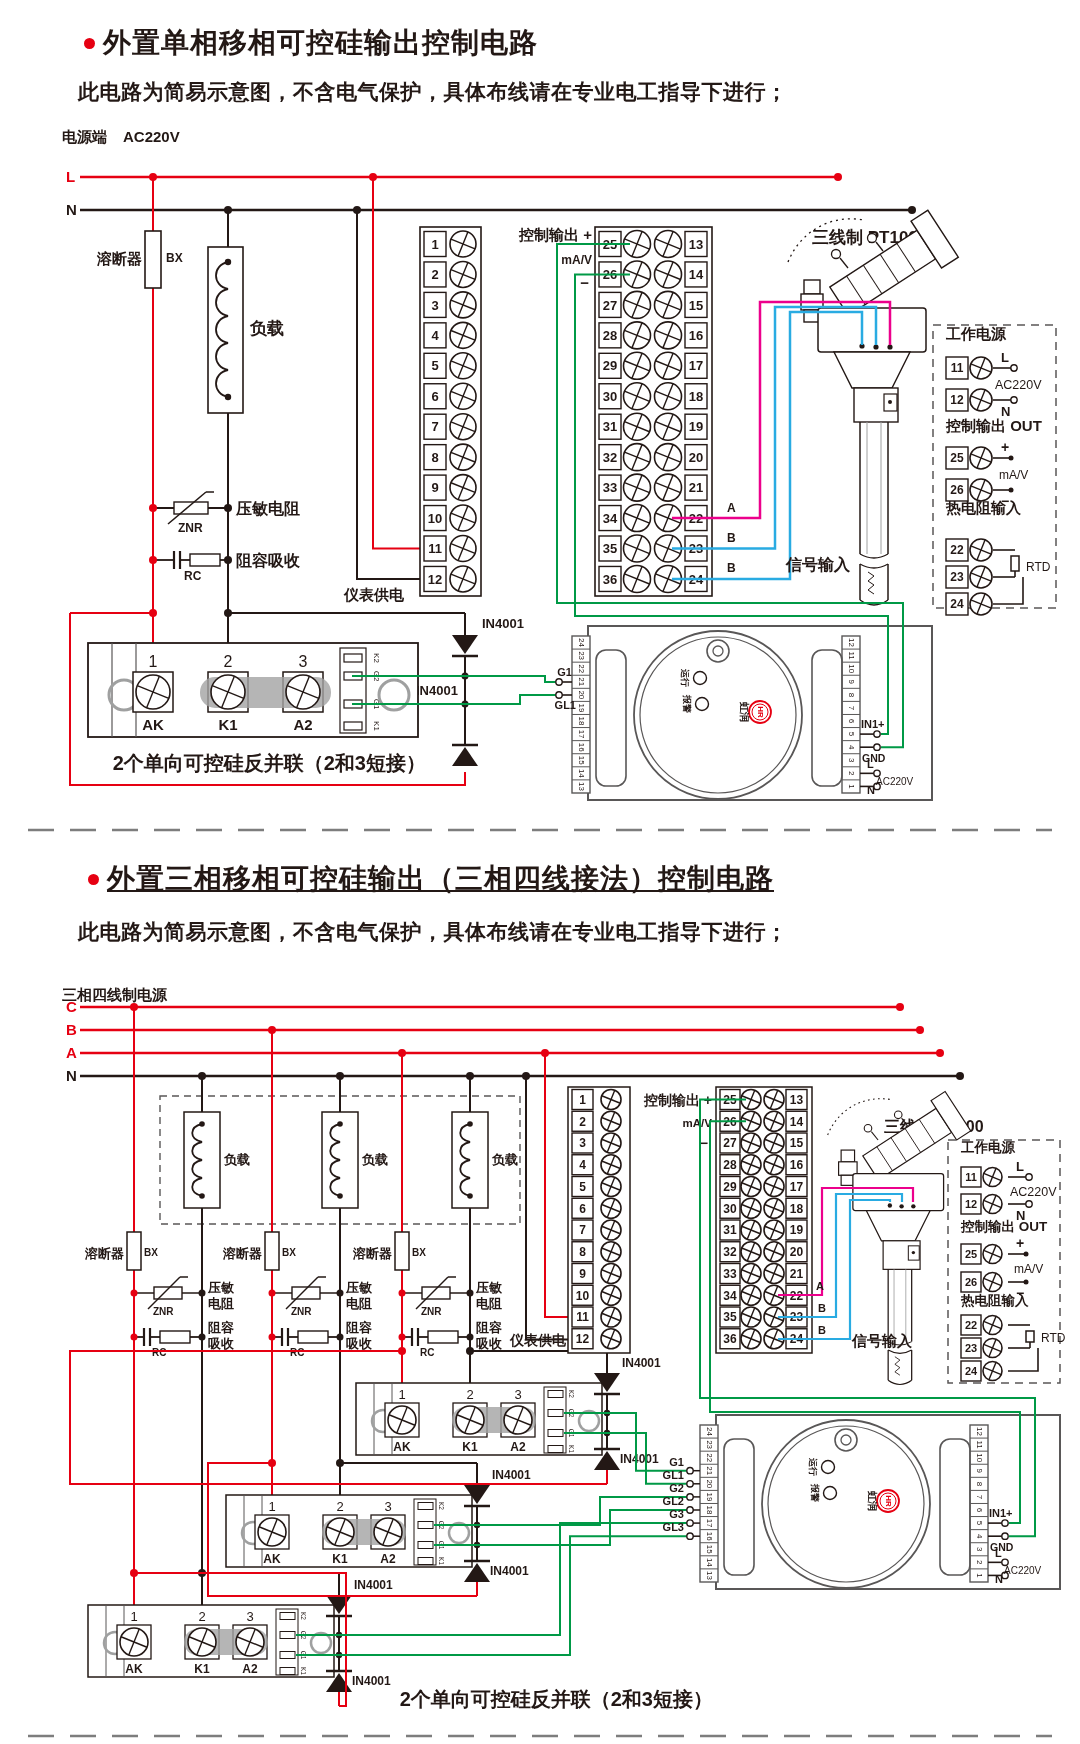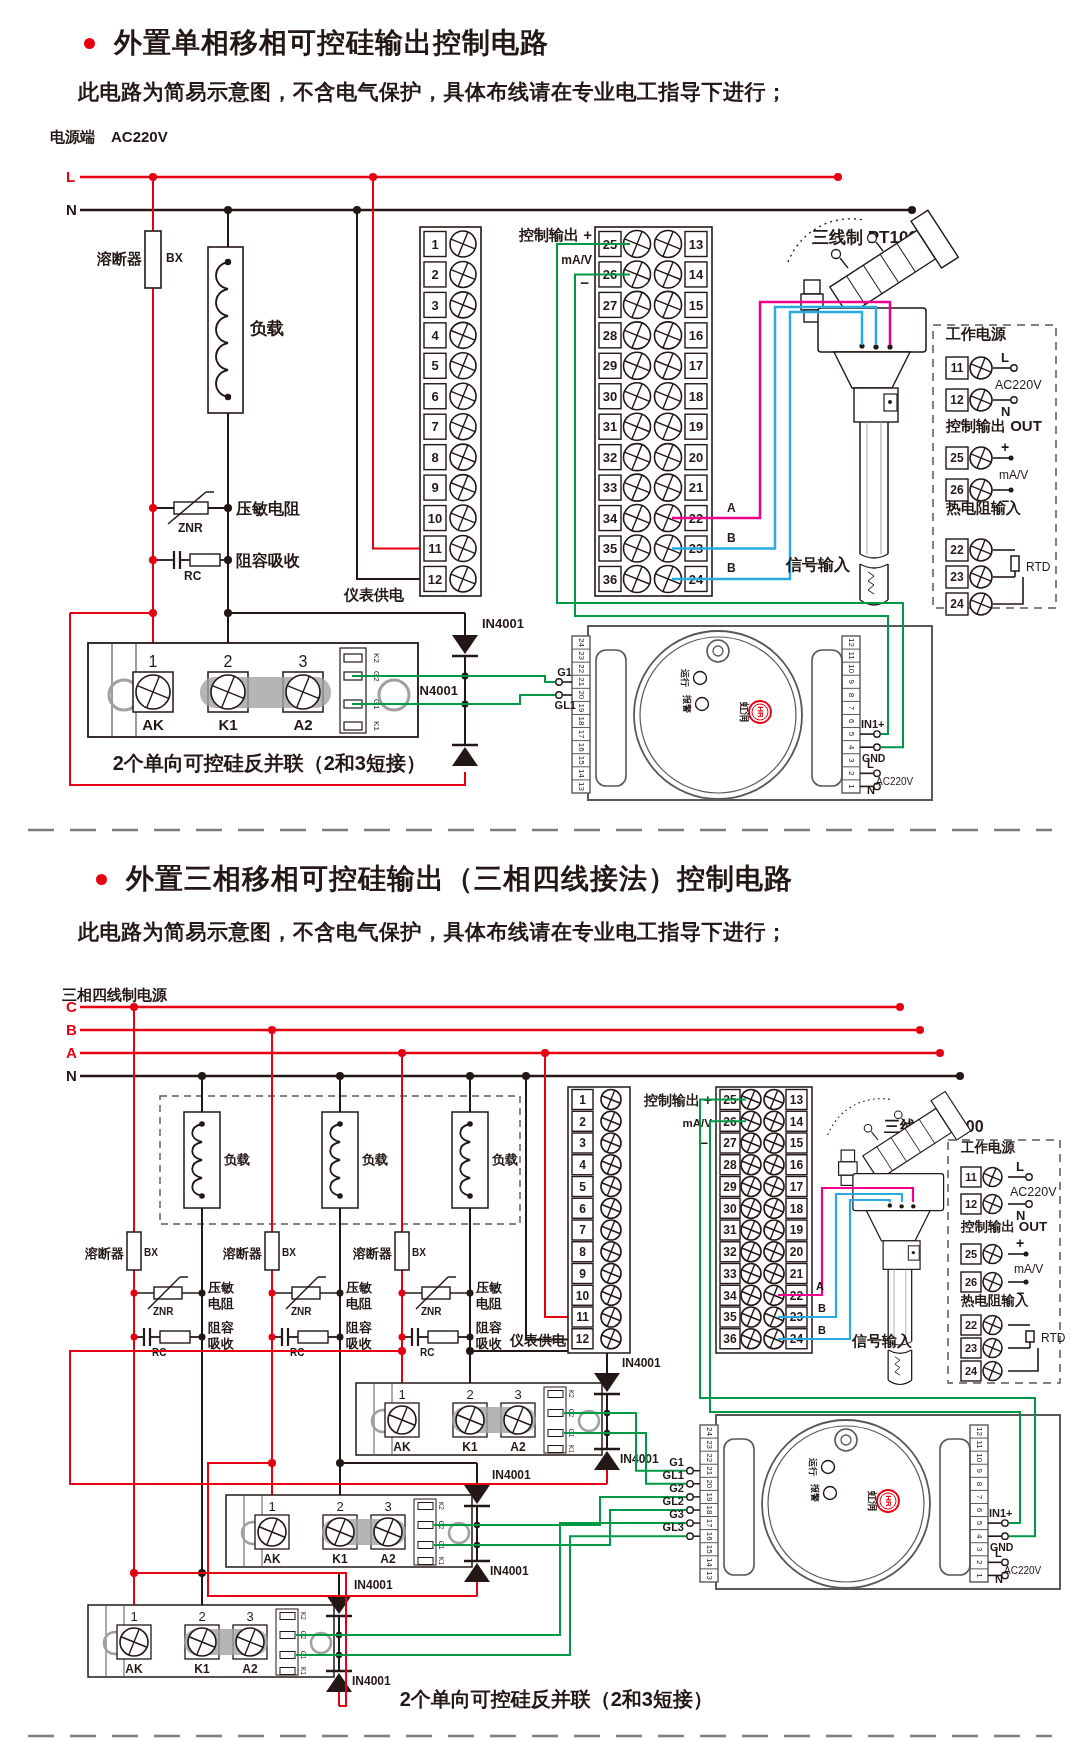--- a/index.html
+++ b/index.html
@@ -1,20 +1,20 @@
 <!DOCTYPE html>
 <html><head>
 <meta charset="utf-8">
 <style>
   html,body{margin:0;padding:0;background:#fff;}
   .page{position:relative;width:1080px;height:1744px;background:#fff;
         font-family:"Liberation Sans","DejaVu Sans",sans-serif;overflow:hidden;}
   svg{position:absolute;left:0;top:0;}
   .ov{position:absolute;color:#231815;white-space:nowrap;}
-  .ttl{display:flex;align-items:center;gap:19px;font-size:28px;font-weight:bold;letter-spacing:1px;}
+  .ttl{display:flex;align-items:center;gap:8px;font-size:28px;font-weight:bold;letter-spacing:1px;}
   .ttl .blt{width:11px;height:11px;border-radius:50%;background:#e60012;flex:0 0 auto;}
   .note{font-size:21px;font-weight:bold;letter-spacing:0.5px;}
   .small{font-size:15px;font-weight:bold;}
   .small span{margin-right:16px;}
   .cap{font-size:20px;font-weight:bold;text-align:right;}
   svg text{font-family:"Liberation Sans","DejaVu Sans",sans-serif;}
 </style>
 </head>
 <body>
 
@@ -1129,25 +1129,25 @@
       <line x1="693" y1="1536.2" x2="700" y2="1536.2" stroke="#231815" stroke-width="1.5"></line>
       <text x="684" y="1531.2" fill="#231815" font-size="11" font-weight="bold" text-anchor="end">GL3</text>
       <line x1="28" y1="1736" x2="1052" y2="1736" stroke="#7d7d7d" stroke-width="2.5" stroke-dasharray="26,16"></line>
     </svg>
 
   <div class="ov ttl" style="left:84px;top:24px;">
     <span class="blt"></span>
     <span>外置单相移相可控硅输出控制电路</span>
   </div>
   <div class="ov note" style="left:78px;top:78px;">此电路为简易示意图，不含电气保护，具体布线请在专业电工指导下进行；</div>
-  <div class="ov small" style="left:50px;top:128px;">
+  <div class="ov small" style="left:62px;top:128px;">
     <span>电源端</span><span>AC220V</span>
   </div>
   <div class="ov cap" style="left:86px;top:750px;width:340px;">2个单向可控硅反并联（2和3短接）</div>
 
-  <div class="ov ttl" style="left:96px;top:860px;">
+  <div class="ov ttl" style="left:88px;top:860px;text-decoration:underline;">
     <span class="blt"></span>
     <span>外置三相移相可控硅输出（三相四线接法）控制电路</span>
   </div>
   <div class="ov note" style="left:78px;top:918px;">此电路为简易示意图，不含电气保护，具体布线请在专业电工指导下进行；</div>
   <div class="ov small" style="left:62px;top:958px;margin-top:28px;">三相四线制电源</div>
   <div class="ov cap" style="left:368px;top:1686px;width:345px;">2个单向可控硅反并联（2和3短接）</div>
 </div>
 
 </body></html>

